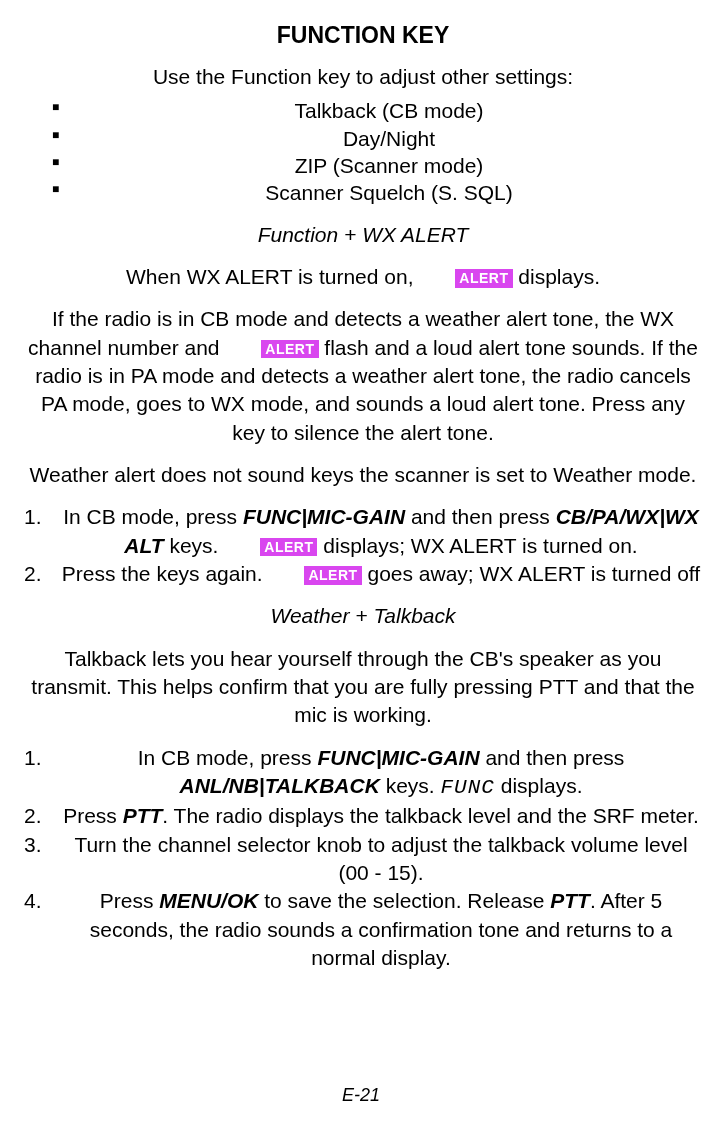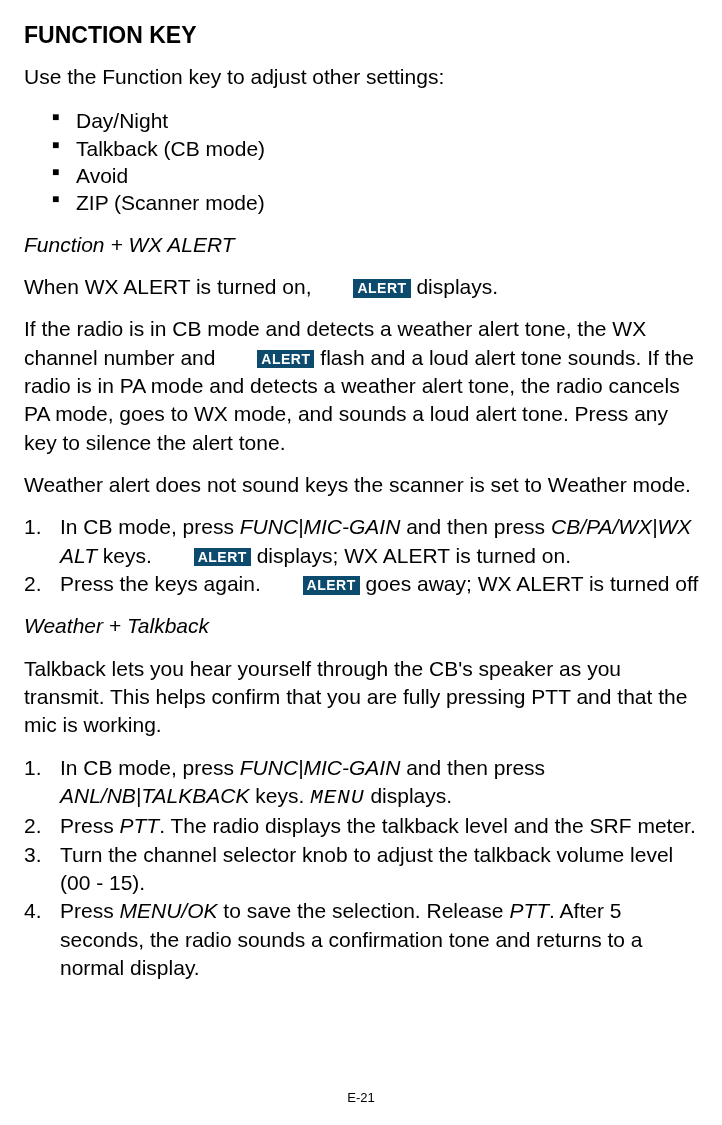--- a/index.html
+++ b/index.html
@@ -1,33 +1,33 @@
 <!DOCTYPE html>
 <html><head>
   <meta charset="utf-8">
   <style>
-    * { margin: 0; padding: 0; box-sizing: border-box; }
+    * { margin: 0; padding: 0; box-sizing: border-box; text-align: center; }
     body {
       font-family: 'Myriad Pro', 'Segoe UI', Arial, sans-serif;
       width: 722px;
       height: 1125px;
       padding: 20px 20px 20px 24px;
       font-size: 21px;
       line-height: 1.35;
       color: #000;
       background: #fff;
       position: relative;
     }
     h1 {
       font-size: 23px;
       font-weight: bold;
       margin-bottom: 12px;
     }
     .intro {
-      margin-bottom: 16px;
+      margin-bottom: 6px;
     }
     ul.settings-list {
       list-style: none;
       margin-left: 28px;
       margin-bottom: 14px;
     }
     ul.settings-list li {
       position: relative;
       padding-left: 24px;
       line-height: 1.3;
@@ -43,21 +43,21 @@
       font-style: italic;
       font-weight: normal;
       margin-bottom: 14px;
       font-size: 21px;
     }
     p.para {
       margin-bottom: 14px;
     }
     .alert-badge {
       display: inline-block;
-      background: #0c4a6e;
+      background: #d946ef;
       color: #fff;
       font-weight: bold;
       font-style: normal;
       font-size: 14px;
       letter-spacing: 0.5px;
       padding: 1px 4px;
       vertical-align: 1px;
       line-height: 1.2;
       font-family: Arial, sans-serif;
       margin-left: 36px;
@@ -72,48 +72,49 @@
       position: relative;
       padding-left: 36px;
       line-height: 1.35;
     }
     ol li::before {
       content: counter(item) ".";
       position: absolute;
       left: 0;
       top: 0;
     }
-    .bi { font-weight: normal; font-style: italic; }
+    .bi { font-weight: bold; font-style: italic; }
     .segfont {
       font-family: 'Courier New', monospace;
       font-style: italic;
       letter-spacing: 1px;
       font-weight: normal;
     }
     .pagenum {
       position: absolute;
       bottom: 18px;
       left: 0;
       width: 100%;
       text-align: center;
-      font-size: 13px;
+      font-size: 18px;
+      font-style: italic;
     }
   </style>
 </head>
 <body>
 
 <h1>FUNCTION KEY</h1>
 
 <p class="intro">Use the Function key to adjust other settings:</p>
 
 <ul class="settings-list">
+  <li>Talkback (CB mode)</li>
   <li>Day/Night</li>
-  <li>Talkback (CB mode)</li>
-  <li>Avoid</li>
   <li>ZIP (Scanner mode)</li>
+  <li>Scanner Squelch (S. SQL)</li>
 </ul>
 
 <p class="subsection">Function + WX ALERT</p>
 
 <p class="para">
   <span>When WX ALERT is turned on, </span><span class="alert-badge">ALERT</span><span> displays.</span>
 </p>
 
 <p class="para">
   <span>If the radio is in CB mode and detects a weather alert tone, the WX channel number and  </span><span class="alert-badge">ALERT</span><span> flash and a loud alert tone sounds. If the radio is in PA mode and detects a weather alert tone, the radio cancels PA mode, goes to WX mode, and sounds a loud alert tone. Press any key to silence the alert tone.</span>
@@ -129,21 +130,21 @@
     <span>Press the keys again. </span><span class="alert-badge">ALERT</span><span> goes away; WX ALERT is turned off</span>
   </li>
 </ol>
 
 <p class="subsection">Weather + Talkback</p>
 
 <p class="para">Talkback lets you hear yourself through the CB's speaker as you transmit. This helps confirm that you are fully pressing PTT and that the mic is working.</p>
 
 <ol>
   <li>
-    <span>In CB mode, press </span><span class="bi">FUNC|MIC-GAIN</span><span> and then press </span><span class="bi">ANL/NB|TALKBACK</span><span> keys. </span><span class="segfont">MENU</span><span> displays.</span>
+    <span>In CB mode, press </span><span class="bi">FUNC|MIC-GAIN</span><span> and then press </span><span class="bi">ANL/NB|TALKBACK</span><span> keys. </span><span class="segfont">FUNC</span><span> displays.</span>
   </li>
   <li>
     <span>Press </span><span class="bi">PTT</span><span>. The radio displays the talkback level and the SRF meter.</span>
   </li>
   <li>Turn the channel selector knob to adjust the talkback volume level (00 - 15).</li>
   <li>
     <span>Press </span><span class="bi">MENU/OK</span><span> to save the selection. Release </span><span class="bi">PTT</span><span>. After 5 seconds, the radio sounds a confirmation tone and returns to a normal display.</span>
   </li>
 </ol>
 

